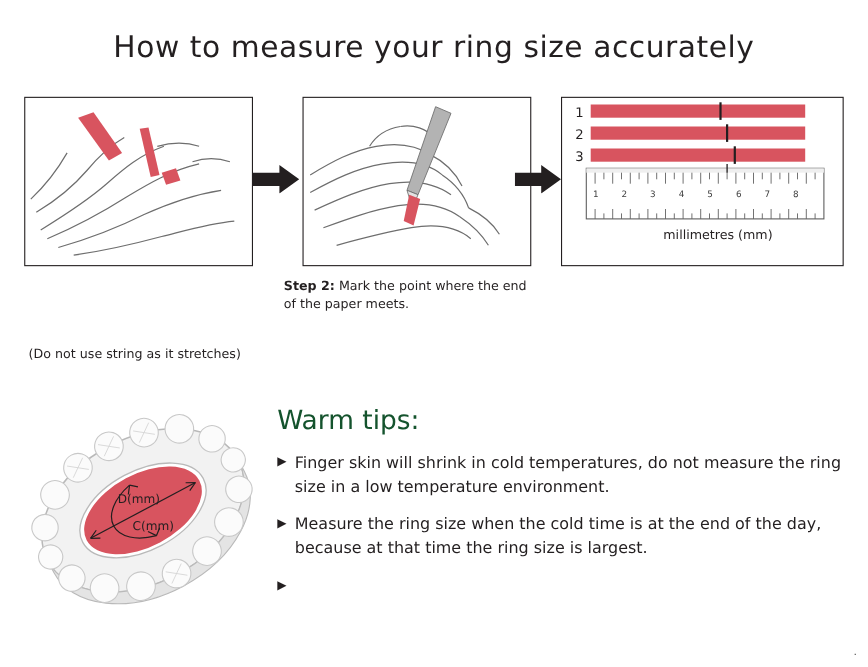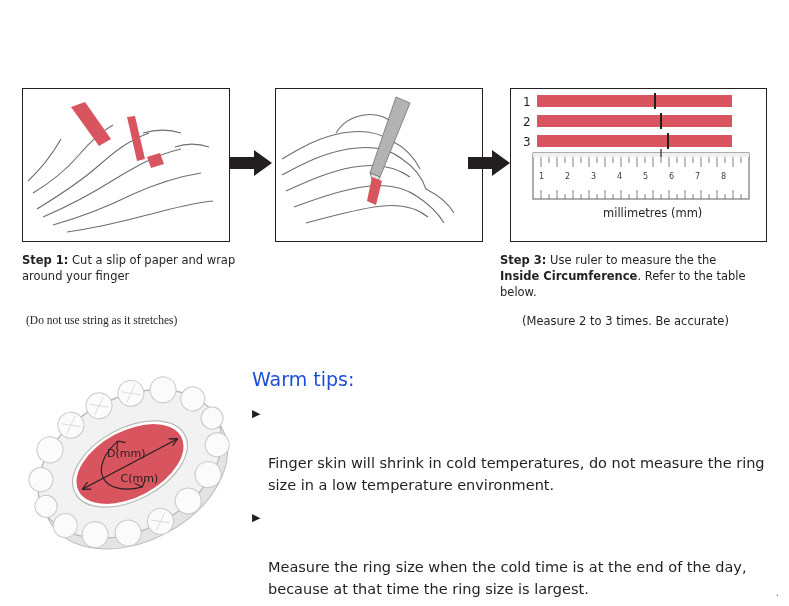--- a/index.html
+++ b/index.html
@@ -73,76 +73,76 @@
   }
   .caption b { font-weight: bold; }
   #cap1 { left: 22px;  top: 252px; width: 215px; }
   #cap2 { left: 258px; top: 252px; width: 222px; }
   #cap3 { left: 500px; top: 252px; width: 248px; }
   .note {
     position: absolute;
     font-size: 11.5px;
     color: #231f20;
   }
-  #note1 { left: 26px;  top: 314px; font-family: Liberation Serif, serif; }
+  #note1 { left: 26px;  top: 314px; }
   #note3 { left: 522px; top: 314px; }
 
   
   .ring-wrap {
     position: absolute;
     left: 18px;
     top: 352px;
     width: 225px;
     height: 225px;
     text-align: center;
   }
 
   
   .tips {
     position: absolute;
     left: 252px;
     top: 368px;
     width: 520px;
   }
   .tips-title {
-    font-size: 19px;
-    color: #1d4ed8;
+    font-size: 24px;
+    color: #14532d;
     margin-bottom: 14px;
   }
   .tip {
     display: flex;
     align-items: flex-start;
     margin-bottom: 12px;
   }
   .tip-bullet {
     flex: 0 0 auto;
     width: 16px;
     padding-top: 3px;
     font-size: 11px;
     color: #231f20;
   }
   .tip-text {
     font-size: 14.5px;
     line-height: 22px;
     color: #231f20;
-    margin-top: 48px;
   }
   .corner-dot {
     position: absolute;
     right: 10px;
     bottom: 8px;
     font-size: 10px;
     color: #555;
   }
 </style>
 </head>
 <body>
 
 <div class="page">
 
+  <div class="title">How to measure your ring size accurately</div>
 
   <div class="panels">
 
     <div class="panel" id="panel1">
       <svg width="204" height="150" viewBox="0 0 204 150">
         <g fill="none" stroke="#6e6e6e" stroke-width="1.1">
           <path d="M14 120 C40 104 58 92 74 78 C90 64 104 52 126 44"></path>
           <path d="M20 128 C48 116 70 104 92 90 C112 78 132 66 158 60"></path>
           <path d="M30 136 C58 128 84 118 108 106 C130 96 152 88 178 84"></path>
           <path d="M44 143 C72 139 98 133 124 126 C148 120 168 114 190 112"></path>
@@ -239,29 +239,25 @@
             <path d="M30 110 v-9 M38 110 v-5 M46 110 v-9 M54 110 v-5 M62 110 v-9 M70 110 v-5 M78 110 v-9 M86 110 v-5 M94 110 v-9 M102 110 v-5 M110 110 v-9 M118 110 v-5 M126 110 v-9 M134 110 v-5 M142 110 v-9 M150 110 v-5 M158 110 v-9 M166 110 v-5 M174 110 v-9 M182 110 v-5 M190 110 v-9 M198 110 v-5 M206 110 v-9 M214 110 v-5 M222 110 v-9 M230 110 v-5"></path>
           </g>
 
           <path d="M150 60 v8" stroke="#231f20" stroke-width="1.2"></path>
         </g>
         <text x="92" y="128" font-family="DejaVu Sans" font-size="11.5" fill="#231f20">millimetres (mm)</text>
       </svg>
     </div>
   </div>
 
-  <div class="caption" id="cap1">
-    <b>Step 1:</b><span> Cut a slip of paper and wrap around your finger</span>
+  <div class="caption" id="cap2">
+    <b>Step 2:</b><span> Mark the point where the end of the paper meets.</span>
   </div>
-  <div class="caption" id="cap3">
-    <b>Step 3:</b><span> Use ruler to measure the the </span><b>Inside Circumference</b><span>. Refer to the table below.</span>
-  </div>
 
   <div class="note" id="note1">(Do not use string as it stretches)</div>
-  <div class="note" id="note3">(Measure 2 to 3 times. Be accurate)</div>
 
   <div class="ring-wrap">
     <svg width="225" height="225" viewBox="0 0 225 225">
 
       <g transform="rotate(-28 112 112)">
         <ellipse cx="112" cy="112" rx="98" ry="66" fill="#f2f2f2" stroke="#b9b9b9" stroke-width="1.4"></ellipse>
         <ellipse cx="112" cy="112" rx="62" ry="36" fill="#ffffff" stroke="#b9b9b9" stroke-width="1.2"></ellipse>
         <ellipse cx="112" cy="112" rx="58" ry="33" fill="#d8545f" stroke="none"></ellipse>
 
         <path d="M14 112 A98 66 0 0 0 210 112 L210 124 A98 66 0 0 1 14 124 Z" fill="#e4e4e4" stroke="#b9b9b9" stroke-width="1"></path>

